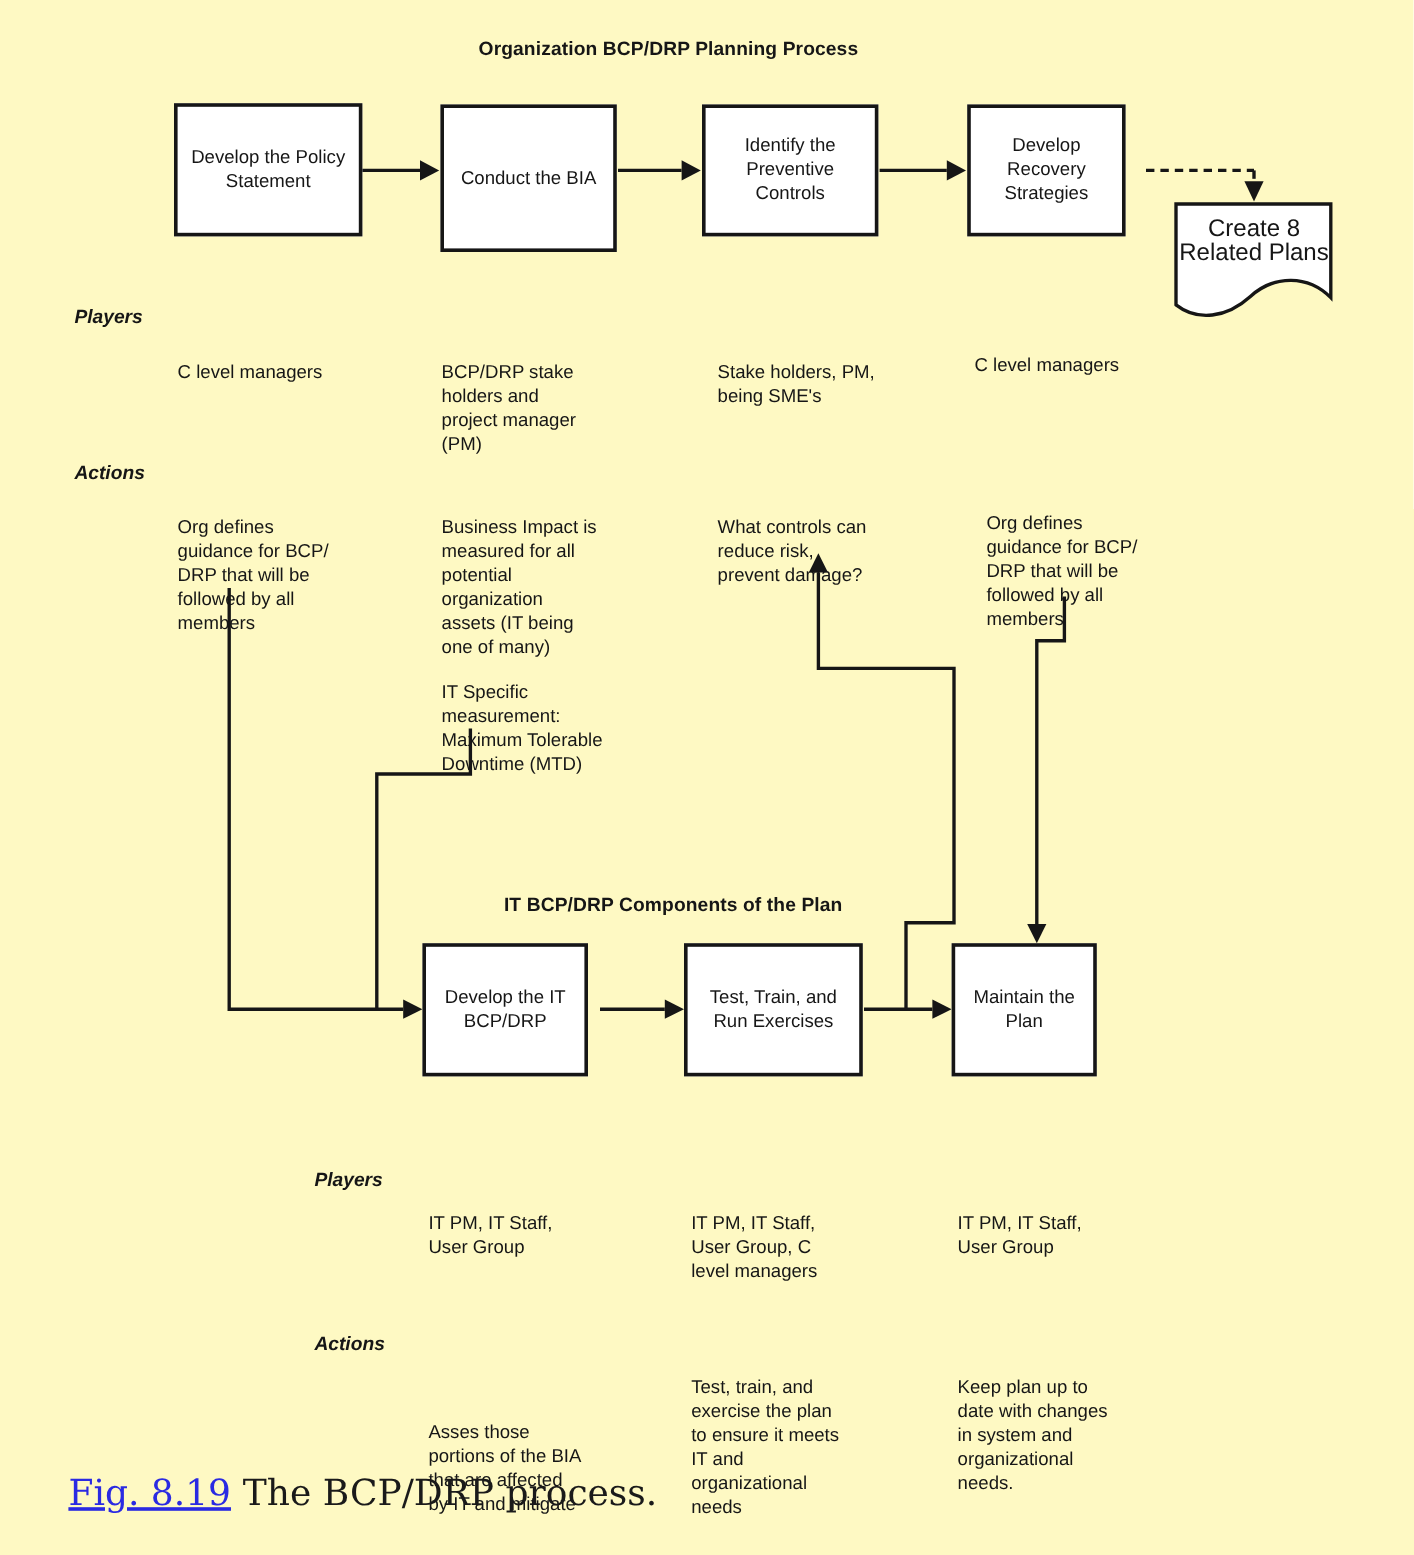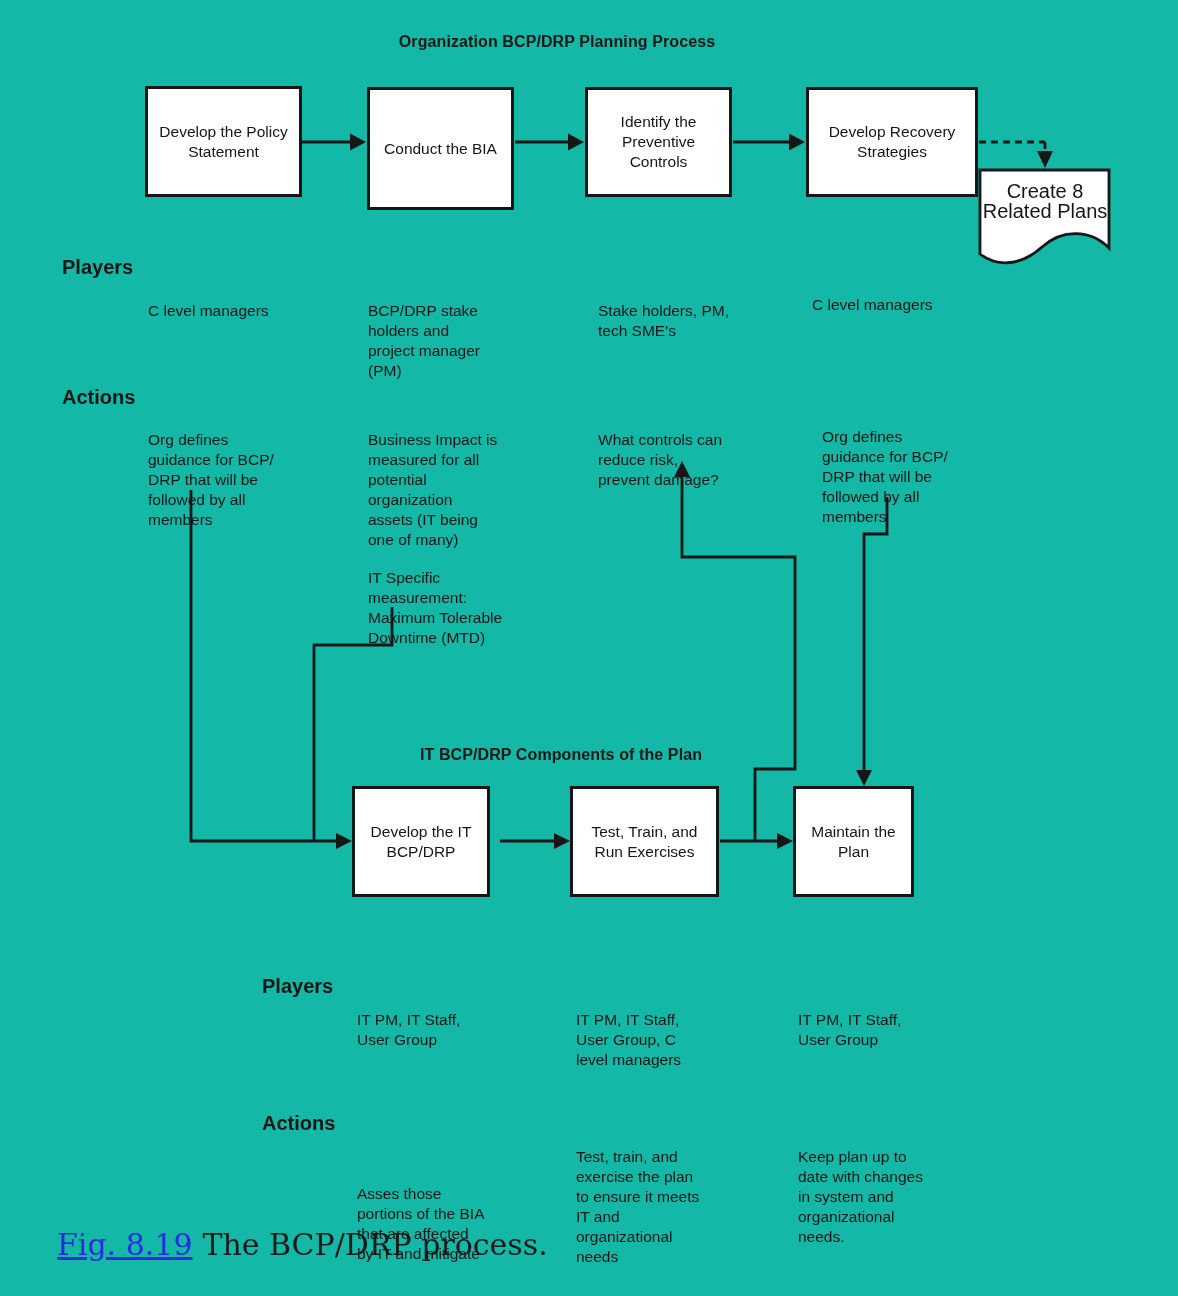--- a/index.html
+++ b/index.html
@@ -1,17 +1,17 @@
 <!DOCTYPE html>
 <html><head>
 <meta charset="utf-8">
 <style>
   html,body{margin:0;padding:0;background:#ffffff;}
   .canvas{
-    position:relative;width:1178px;height:1296px;background:#14b8a6;
+    position:relative;width:1178px;height:1296px;background:#fef9c3;
     font-family:"Liberation Sans","DejaVu Sans",sans-serif;color:#161616;
     overflow:hidden;
   }
   .layer{position:absolute;left:0;top:0;}
   .box{
     position:absolute;box-sizing:border-box;border:3px solid #161616;background:#ffffff;
     display:flex;align-items:center;justify-content:center;text-align:center;
     font-size:15.5px;line-height:20px;white-space:pre-line;z-index:3;
   }
   .txt{
@@ -19,21 +19,21 @@
   }
   .doc-label{
     position:absolute;width:130px;text-align:center;font-size:20px;line-height:20px;
     white-space:pre-line;z-index:3;
   }
   .sec-title{
     position:absolute;font-size:16px;font-weight:700;text-align:center;z-index:2;
     letter-spacing:.1px;
   }
   .row-label{
-    position:absolute;font-size:20px;font-weight:700;z-index:2;
+    position:absolute;font-size:16px;font-weight:700;font-style:italic;z-index:2;
   }
   .caption{
     position:absolute;left:57px;top:1227px;z-index:2;
     font-family:"DejaVu Serif","Liberation Serif",serif;font-size:30px;color:#1a1a1a;
     white-space:nowrap;
   }
   .caption a{color:#2a2ae2;text-decoration:underline;cursor:pointer;}
   .caption .cap-text{margin-left:0.33em;}
   svg{display:block;}
 </style>
@@ -80,34 +80,34 @@
 
   <div class="sec-title" style="left:307px;top:33px;width:500px;">Organization BCP/DRP Planning Process</div>
   <div class="sec-title" style="left:336px;top:746px;width:450px;">IT BCP/DRP Components of the Plan</div>
 
   <div class="box" style="left:145px;top:86px;width:157px;height:111px;">Develop the Policy
 Statement</div>
   <div class="box" style="left:367px;top:87px;width:147px;height:123px;">Conduct the BIA</div>
   <div class="box" style="left:585px;top:87px;width:147px;height:110px;">Identify the
 Preventive
 Controls</div>
-  <div class="box" style="left:806px;top:87px;width:172px;height:110px;">Develop Recovery
+  <div class="box" style="left:806px;top:87px;width:132px;height:110px;">Develop Recovery
 Strategies</div>
 
   <div class="doc-label" style="left:980px;top:181px;">Create 8
 Related Plans</div>
 
   <div class="row-label" style="left:62px;top:256px;">Players</div>
   <div class="txt" style="left:148px;top:257px;">C level managers</div>
   <div class="txt" style="left:368px;top:257px;">BCP/DRP stake
 holders and
 project manager
 (PM)</div>
   <div class="txt" style="left:598px;top:257px;">Stake holders, PM,
-tech SME's</div>
+being SME's</div>
   <div class="txt" style="left:812px;top:251px;">C level managers</div>
 
   <div class="row-label" style="left:62px;top:386px;">Actions</div>
   <div class="txt" style="left:148px;top:386px;">Org defines
 guidance for BCP/
 DRP that will be
 followed by all
 members</div>
   <div class="txt" style="left:368px;top:386px;">Business Impact is
 measured for all

